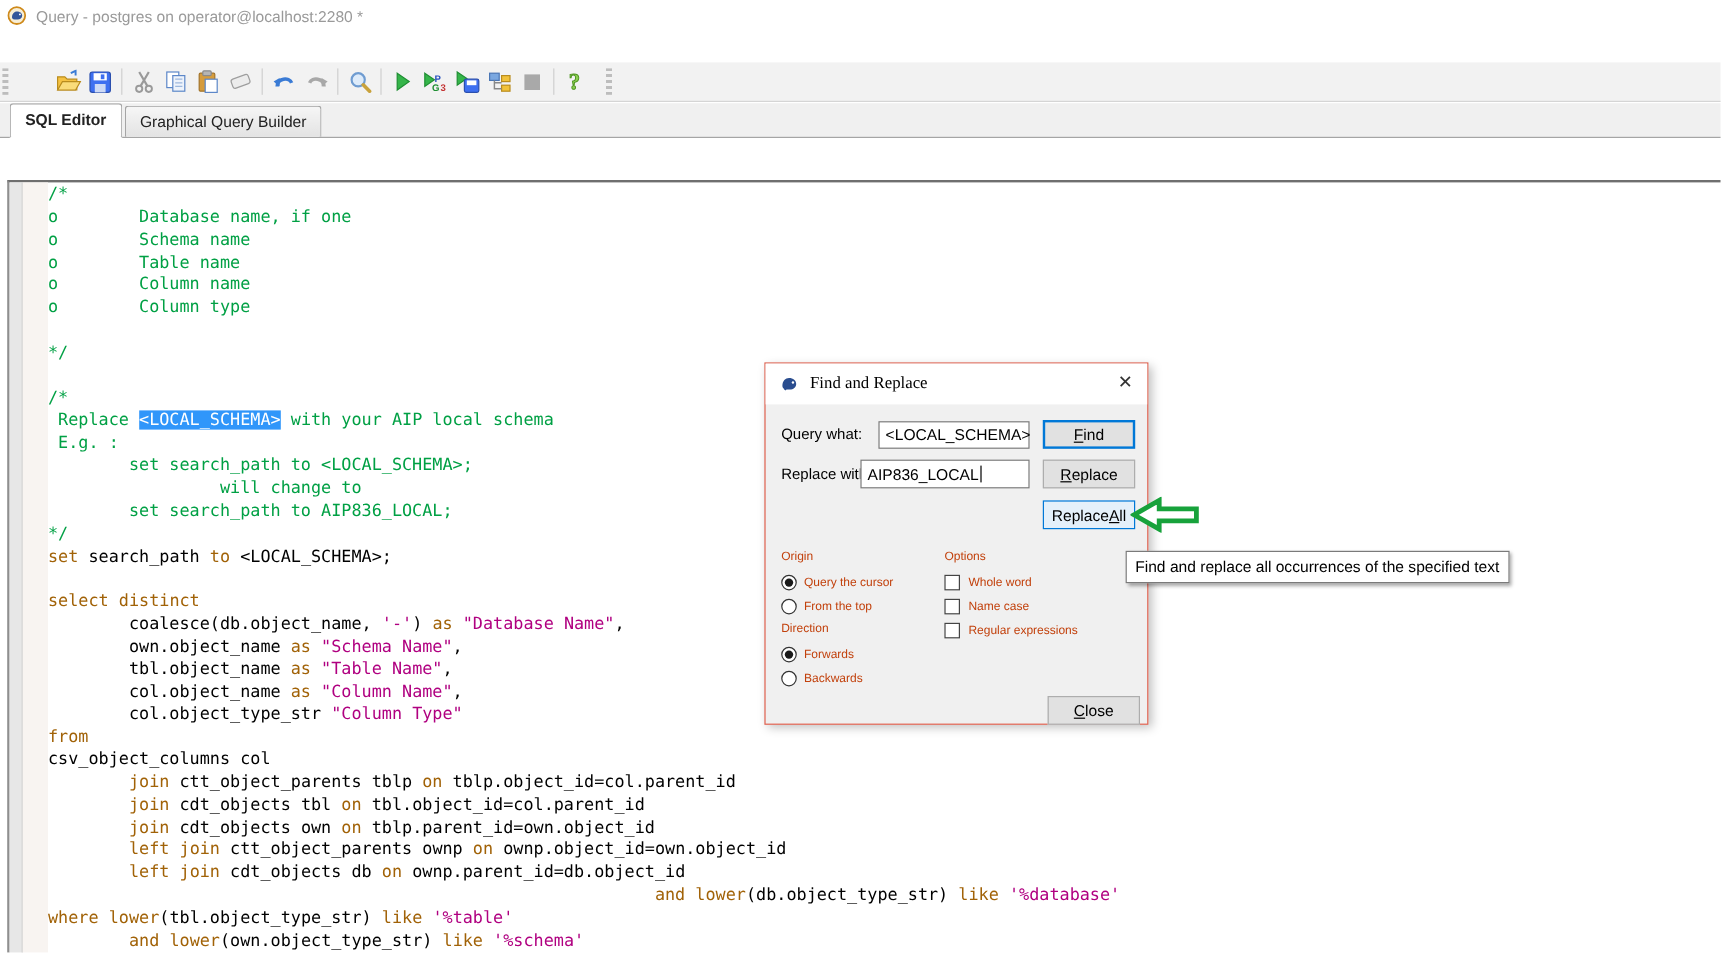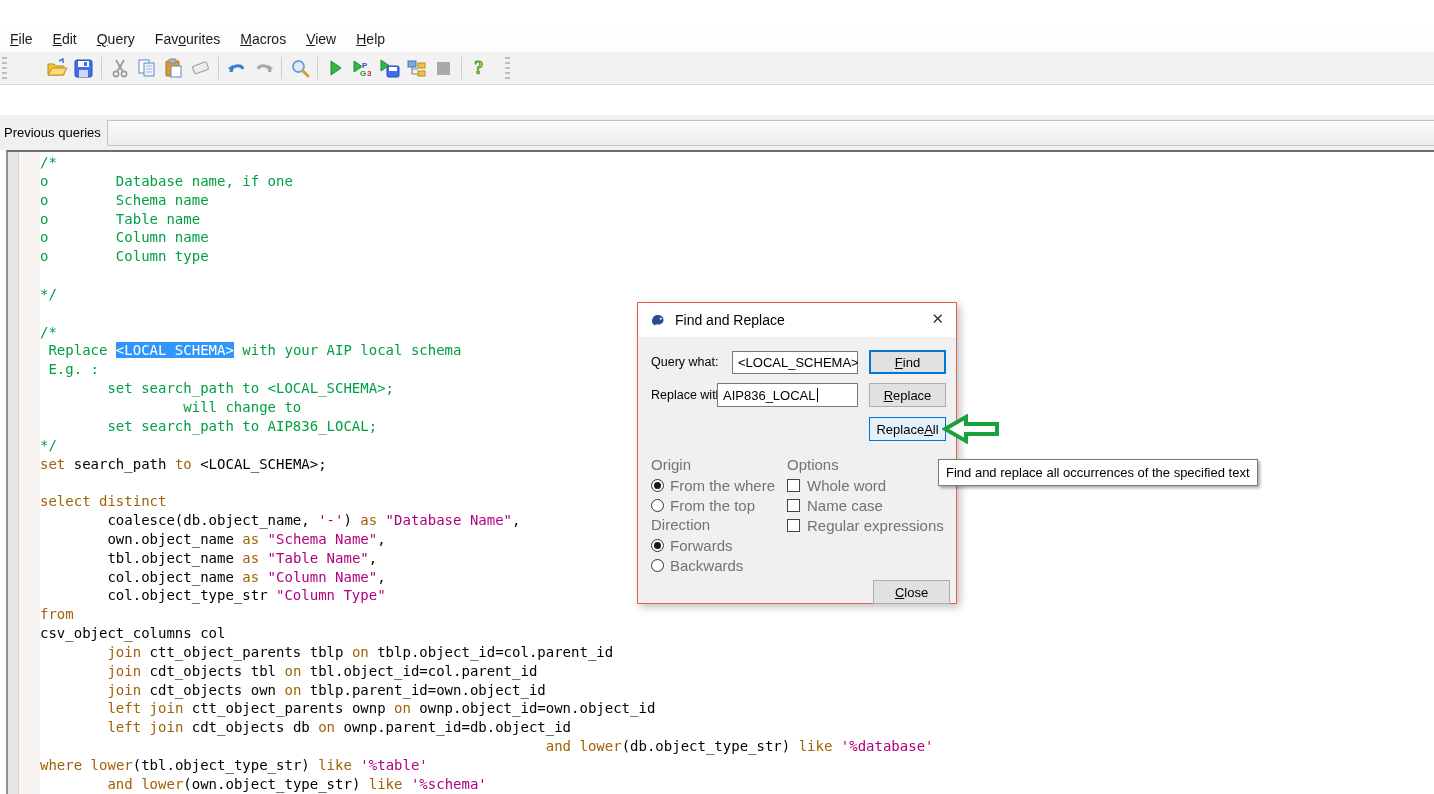--- a/index.html
+++ b/index.html
@@ -60,64 +60,63 @@
   .tok-k{color:#a16207;}
   .tok-s{color:#b00080;}
   .tok-p{color:#000;}
   .tok-sel{background:#3096fa;color:#fff;}
 
   
   .dialog{position:absolute;left:637px;top:302px;width:320px;height:302px;background:#f0f0f0;
           border:1px solid #e0614f;box-shadow:3px 3px 8px rgba(0,0,0,.25);z-index:10;box-sizing:border-box;}
   .dlg-titlebar{position:absolute;left:0;top:0;width:100%;height:34px;background:#fff;
                 display:flex;align-items:center;}
-  .dlg-titlebar .dlg-title{margin-left:9px;font-size:14px;color:#000;}
+  .dlg-titlebar .dlg-title{margin-left:9px;font-size:14px;color:#000;font-family:Liberation Serif, serif;}
   .dlg-titlebar .dlg-icon{margin-left:12px;}
   .dlg-close{position:absolute;right:12px;top:8px;font-size:15px;color:#333;line-height:1;cursor:default;}
   .fld-label{position:absolute;font-size:12.5px;color:#000;}
   .field{position:absolute;background:#fff;border:1px solid #7a7a7a;font-size:13px;color:#000;
          display:flex;align-items:center;padding:0 5px;box-sizing:border-box;}
   .caret{display:inline-block;width:1px;height:14px;background:#000;margin-left:1px;}
   .dbtn{position:absolute;width:77px;height:24px;background:#e1e1e1;border:1px solid #adadad;
         font-family:"Liberation Sans",sans-serif;font-size:13px;color:#000;box-sizing:border-box;
         display:flex;align-items:center;justify-content:center;padding:0;}
   .dbtn.focus{border:2px solid #0078d7;}
   .dbtn.hover{border:1px solid #0078d7;background:#e4f0fa;}
   .dbtn u{text-decoration:underline;}
-  .opt-col{position:absolute;font-size:15px;color:#737373;}
+  .opt-col{position:absolute;font-size:10px;color:#c2410c;}
   .group-label{height:20px;line-height:20px;}
   .opt-row{height:20px;display:flex;align-items:center;}
   .radio{width:13px;height:13px;border:1px solid #333;border-radius:50%;background:#fff;
          margin-right:6px;position:relative;box-sizing:border-box;flex:none;}
   .radio.on::after{content:"";position:absolute;left:2px;top:2px;width:7px;height:7px;
                    border-radius:50%;background:#1a1a1a;}
   .checkbox{width:13px;height:13px;border:1px solid #444;background:#fff;margin-right:7px;
             box-sizing:border-box;flex:none;}
 
   
   .green-arrow{position:absolute;left:942px;top:414px;z-index:20;}
   .tooltip{position:absolute;left:938px;top:459px;z-index:30;background:#fff;
            border:1px solid #7a7a7a;box-shadow:2px 2px 3px rgba(0,0,0,.35);
            font-size:13px;color:#000;padding:5px 7px;white-space:nowrap;text-align:right;}
 </style>
 </head>
 <body>
 
 <div class="screen">
 
-
-  <div class="menubar">
-      <div class="menu-item"><u>F</u>ile</div>
-      <div class="menu-item"><u>E</u>dit</div>
-      <div class="menu-item"><u>Q</u>uery</div>
-      <div class="menu-item">Fav<u>o</u>urites</div>
-      <div class="menu-item"><u>M</u>acros</div>
-      <div class="menu-item"><u>V</u>iew</div>
-      <div class="menu-item"><u>H</u>elp</div>
-    </div>
+  <div class="titlebar">
+    <svg class="appicon" width="16" height="16" viewBox="0 0 16 16">
+      <circle cx="8" cy="8" r="7" fill="#f7eed6" stroke="#cf8a1b" stroke-width="1.5"></circle>
+      <path d="M4 9.5c0-3 1.8-5 4-5 2.5 0 4.5 1.3 4.5 3.4 0 2-1.8 3.3-3.8 3.3-1.6 0-4.7 0.3-4.7-1.7z" fill="#33569b"></path>
+      <circle cx="10.6" cy="7" r="0.8" fill="#fff"></circle>
+    </svg>
+    <span class="title">Query - postgres on operator@localhost:2280 *</span>
+  </div>
+
 
   <div class="toolbar">
     <div class="grip"></div>
     <div class="sp36"></div>
 
     <div class="tbtn">
       <svg width="22" height="20" viewBox="0 0 22 20">
         <path d="M13 3 l4-2 v4" fill="none" stroke="#3a7bd5" stroke-width="1.6"></path>
         <path d="M2 6 h6 l2 2 h8 v9 H2 z" fill="#f5c242" stroke="#b98c1e"></path>
         <path d="M2 17 l4-7 h15 l-4 7 z" fill="#fadc7a" stroke="#b98c1e"></path>
@@ -214,25 +213,29 @@
     </div>
     <div class="tsep"></div>
     <div class="tbtn">
       <svg width="18" height="20" viewBox="0 0 18 20">
         <text x="3" y="16" font-family="Liberation Serif, serif" font-size="19" font-weight="bold" fill="#8ccf52" stroke="#4e9420" stroke-width="0.8">?</text>
       </svg>
     </div>
     <div class="grip" style="margin-left:12px;"></div>
   </div>
 
-
-  <div class="prevrow">
-    <span class="plabel">Previous queries</span>
-    <div class="prevcombo"></div>
-  </div>
+  <div class="tabstrip">
+    <div class="tab active">
+      <span>SQL Editor</span>
+    </div>
+    <div class="tab">
+      <span>Graphical Query Builder</span>
+    </div>
+  </div>
+
 
   <div class="editor">
     <div class="gutter-a"></div>
     <div class="gutter-b"></div>
     <div class="code"><div class="ln"><span class="tok-c">/*</span></div><div class="ln"><span class="tok-c">o        Database name, if one</span></div><div class="ln"><span class="tok-c">o        Schema name</span></div><div class="ln"><span class="tok-c">o        Table name</span></div><div class="ln"><span class="tok-c">o        Column name</span></div><div class="ln"><span class="tok-c">o        Column type</span></div><div class="ln"> </div><div class="ln"><span class="tok-c">*/</span></div><div class="ln"> </div><div class="ln"><span class="tok-c">/*</span></div><div class="ln"><span class="tok-c"> Replace </span><span class="tok-sel">&lt;LOCAL_SCHEMA&gt;</span><span class="tok-c"> with your AIP local schema</span></div><div class="ln"><span class="tok-c"> E.g. :</span></div><div class="ln"><span class="tok-c">        set search_path to &lt;LOCAL_SCHEMA&gt;;</span></div><div class="ln"><span class="tok-c">                 will change to</span></div><div class="ln"><span class="tok-c">        set search_path to AIP836_LOCAL;</span></div><div class="ln"><span class="tok-c">*/</span></div><div class="ln"><span class="tok-k">set</span><span class="tok-p"> search_path </span><span class="tok-k">to</span><span class="tok-p"> &lt;LOCAL_SCHEMA&gt;;</span></div><div class="ln"> </div><div class="ln"><span class="tok-k">select</span><span class="tok-p"> </span><span class="tok-k">distinct</span></div><div class="ln"><span class="tok-p">        coalesce(db.object_name, </span><span class="tok-s">'-'</span><span class="tok-p">) </span><span class="tok-k">as</span><span class="tok-p"> </span><span class="tok-s">"Database Name"</span><span class="tok-p">,</span></div><div class="ln"><span class="tok-p">        own.object_name </span><span class="tok-k">as</span><span class="tok-p"> </span><span class="tok-s">"Schema Name"</span><span class="tok-p">,</span></div><div class="ln"><span class="tok-p">        tbl.object_name </span><span class="tok-k">as</span><span class="tok-p"> </span><span class="tok-s">"Table Name"</span><span class="tok-p">,</span></div><div class="ln"><span class="tok-p">        col.object_name </span><span class="tok-k">as</span><span class="tok-p"> </span><span class="tok-s">"Column Name"</span><span class="tok-p">,</span></div><div class="ln"><span class="tok-p">        col.object_type_str </span><span class="tok-s">"Column Type"</span></div><div class="ln"><span class="tok-k">from</span></div><div class="ln"><span class="tok-p">csv_object_columns col</span></div><div class="ln"><span class="tok-p">        </span><span class="tok-k">join</span><span class="tok-p"> ctt_object_parents tblp </span><span class="tok-k">on</span><span class="tok-p"> tblp.object_id=col.parent_id</span></div><div class="ln"><span class="tok-p">        </span><span class="tok-k">join</span><span class="tok-p"> cdt_objects tbl </span><span class="tok-k">on</span><span class="tok-p"> tbl.object_id=col.parent_id</span></div><div class="ln"><span class="tok-p">        </span><span class="tok-k">join</span><span class="tok-p"> cdt_objects own </span><span class="tok-k">on</span><span class="tok-p"> tblp.parent_id=own.object_id</span></div><div class="ln"><span class="tok-p">        </span><span class="tok-k">left</span><span class="tok-p"> </span><span class="tok-k">join</span><span class="tok-p"> ctt_object_parents ownp </span><span class="tok-k">on</span><span class="tok-p"> ownp.object_id=own.object_id</span></div><div class="ln"><span class="tok-p">        </span><span class="tok-k">left</span><span class="tok-p"> </span><span class="tok-k">join</span><span class="tok-p"> cdt_objects db </span><span class="tok-k">on</span><span class="tok-p"> ownp.parent_id=db.object_id</span></div><div class="ln"><span class="tok-p">                                                            </span><span class="tok-k">and</span><span class="tok-p"> </span><span class="tok-k">lower</span><span class="tok-p">(db.object_type_str) </span><span class="tok-k">like</span><span class="tok-p"> </span><span class="tok-s">'%database'</span></div><div class="ln"><span class="tok-k">where</span><span class="tok-p"> </span><span class="tok-k">lower</span><span class="tok-p">(tbl.object_type_str) </span><span class="tok-k">like</span><span class="tok-p"> </span><span class="tok-s">'%table'</span></div><div class="ln"><span class="tok-p">        </span><span class="tok-k">and</span><span class="tok-p"> </span><span class="tok-k">lower</span><span class="tok-p">(own.object_type_str) </span><span class="tok-k">like</span><span class="tok-p"> </span><span class="tok-s">'%schema'</span></div></div>
   </div>
 
   <div class="dialog">
     <div class="dlg-titlebar">
       <svg class="dlg-icon" width="16" height="16" viewBox="0 0 16 16">
@@ -256,21 +259,21 @@
         <span class="caret"></span>
     </div>
     <button class="dbtn" style="left:231px;top:80px;"><u>R</u>eplace</button>
 
     <button class="dbtn hover" style="left:231px;top:114px;">Replace <u>A</u>ll</button>
 
     <div class="opt-col" style="left:13px;top:152px;width:135px;">
         <div class="group-label">Origin</div>
         <div class="opt-row">
           <span class="radio on"></span>
-          <span>From the where</span>
+          <span>Query the cursor</span>
         </div>
         <div class="opt-row">
           <span class="radio"></span>
           <span>From the top</span>
         </div>
         <div class="group-label">Direction</div>
         <div class="opt-row">
           <span class="radio on"></span>
           <span>Forwards</span>
         </div>

